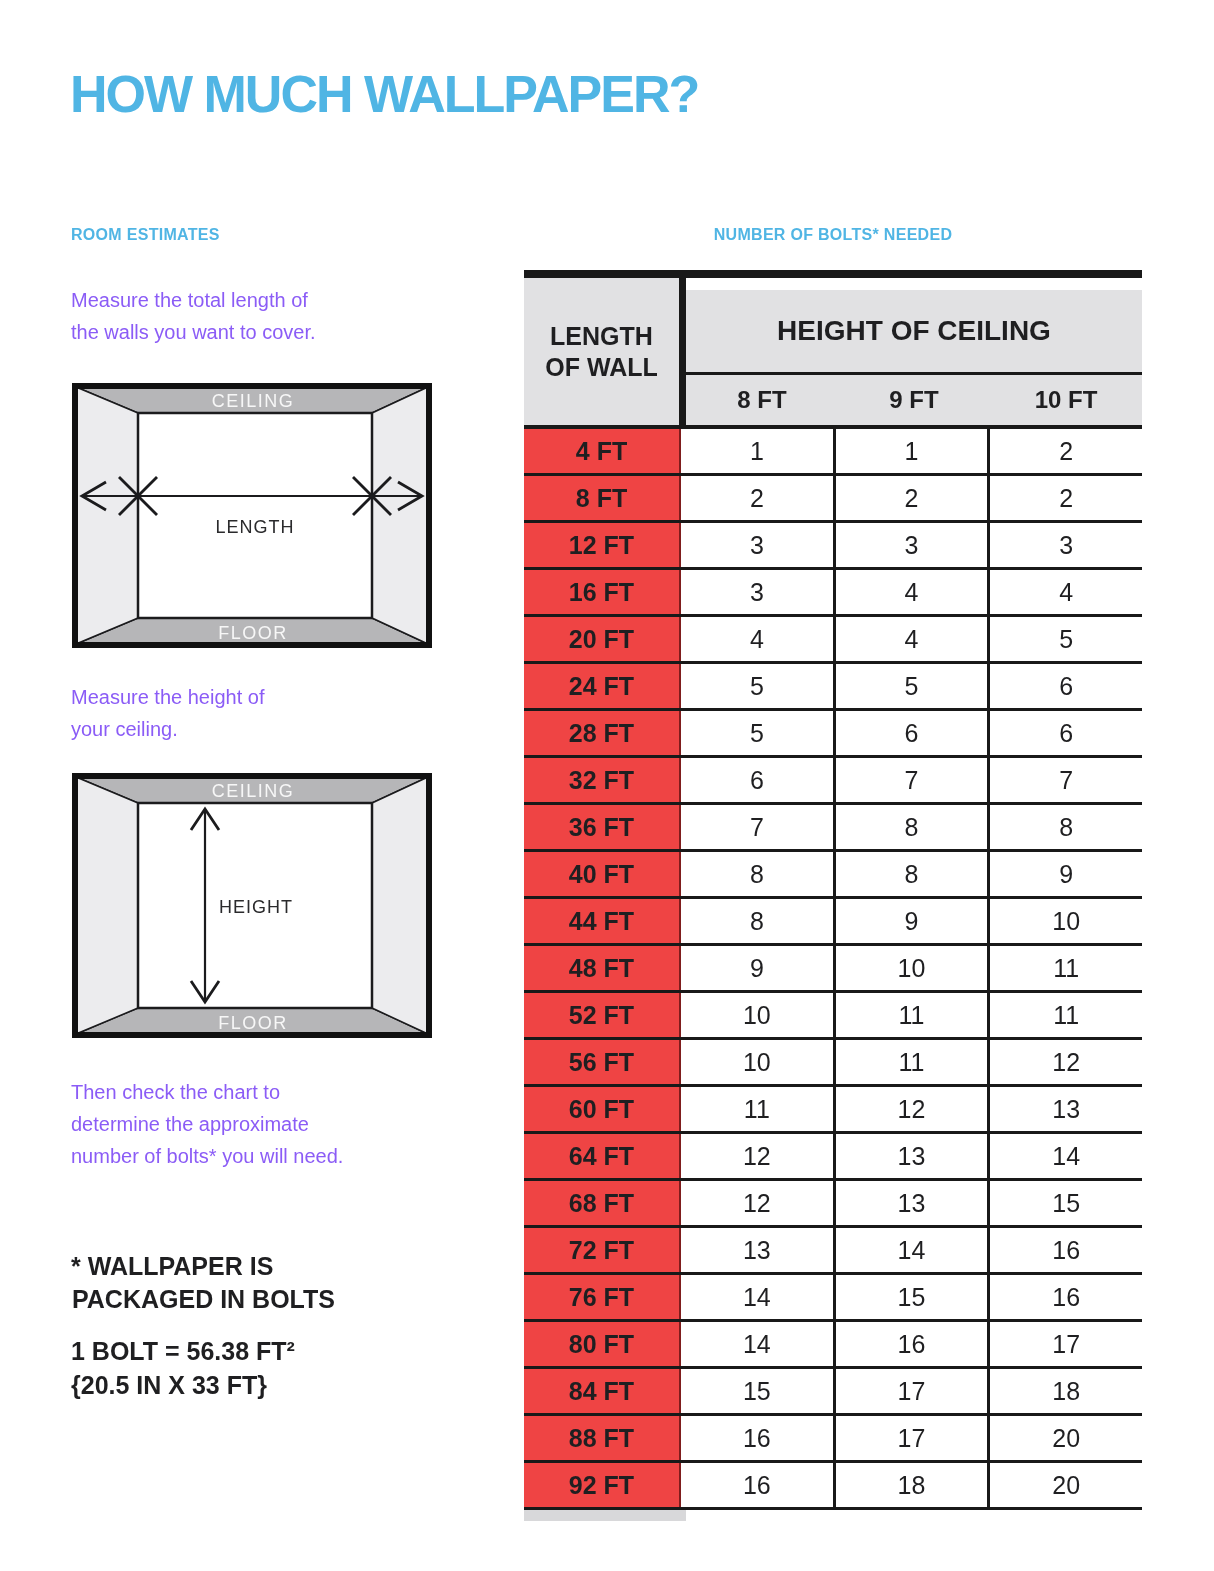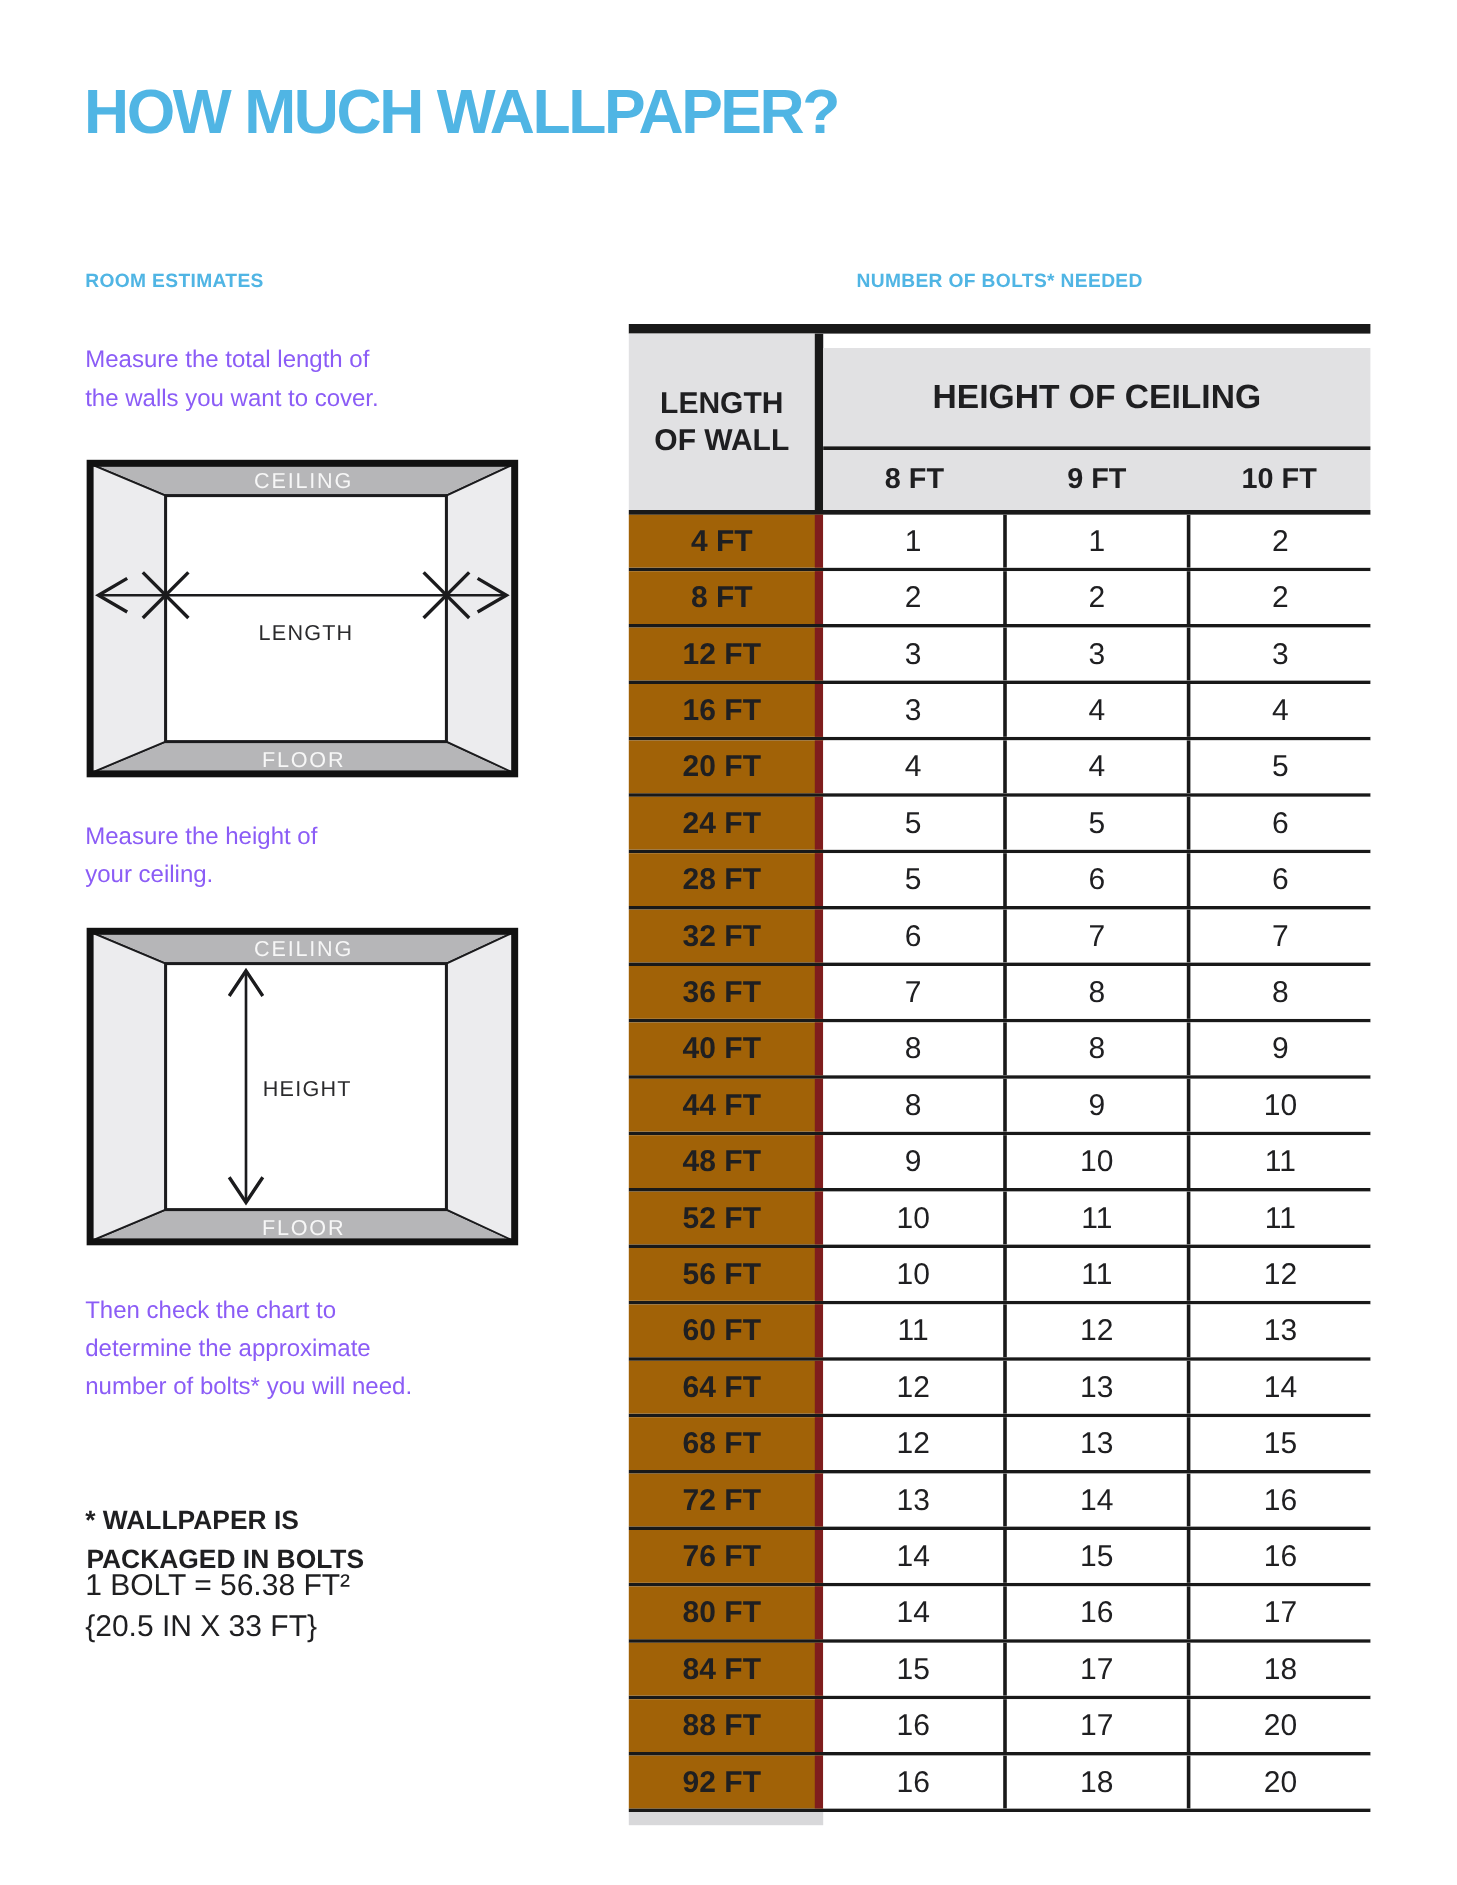--- a/index.html
+++ b/index.html
@@ -22,42 +22,42 @@
   }
   .step1{top:284px;}
   .step2{top:681px;}
   .step3{top:1076px;}
   .diagram{left:72px;width:360px;height:265px;}
   .diagram1{top:383px;}
   .diagram2{top:773px;}
   .diagram text{font-family:"Liberation Sans", sans-serif;}
   .wall-label{font-size:18px;letter-spacing:1.5px;fill:#f7f7f7;text-anchor:middle;}
   .dim-label{font-size:18px;letter-spacing:1px;fill:#2a2a2c;text-anchor:middle;}
-  .footnote{left:71px;top:1250px;font-size:22px;font-weight:bold;line-height:33px;}
+  .footnote{left:71px;top:1250px;font-size:25px;font-weight:bold;line-height:33px;}
   .footnote .l2{margin-left:1px;}
-  .bolt-spec{left:71px;top:1304px;font-size:25px;font-weight:normal;line-height:34px;white-space:pre-line;}
+  .bolt-spec{left:71px;top:1334px;font-size:25px;font-weight:bold;line-height:34px;white-space:pre-line;}
   
   .bolts-table{left:524px;top:270px;width:618px;}
   .topbar{height:8px;background:#191919;}
   .thead{display:flex;border-bottom:4px solid #191919;}
   .th-label{
     width:155px;border-right:7px solid #191919;background:#e1e1e3;
     display:flex;align-items:center;justify-content:center;text-align:center;
     white-space:pre-line;font-weight:bold;font-size:25px;line-height:31px;
   }
   .th-right{flex:1;min-width:0;}
   .th-span{
     height:82px;background:#e1e1e3;border-bottom:3px solid #191919;
     display:flex;align-items:center;justify-content:center;font-weight:bold;font-size:28px;margin-top:12px;
   }
   .th-cols{height:50px;background:#e1e1e3;display:flex;}
   .th-col{flex:1;display:flex;align-items:center;justify-content:center;font-weight:bold;font-size:24px;}
   .trow{display:flex;border-bottom:3px solid #191919;height:44px;}
   .tlabel{
-    width:155px;border-right:7px solid #7f1d1d;background:#a16207;
+    width:155px;border-right:2px solid #7f1d1d;background:#ef4444;
     display:flex;align-items:center;justify-content:center;font-weight:bold;font-size:25px;
   }
   .tcell{
     flex:1;display:flex;align-items:center;justify-content:center;
     font-size:25px;background:#ffffff;min-width:0;
   }
   .tcell + .tcell{border-left:3px solid #191919;}
   .tfoot-stub{width:162px;height:11px;background:#d8d8da;}
 </style>
 </head>

